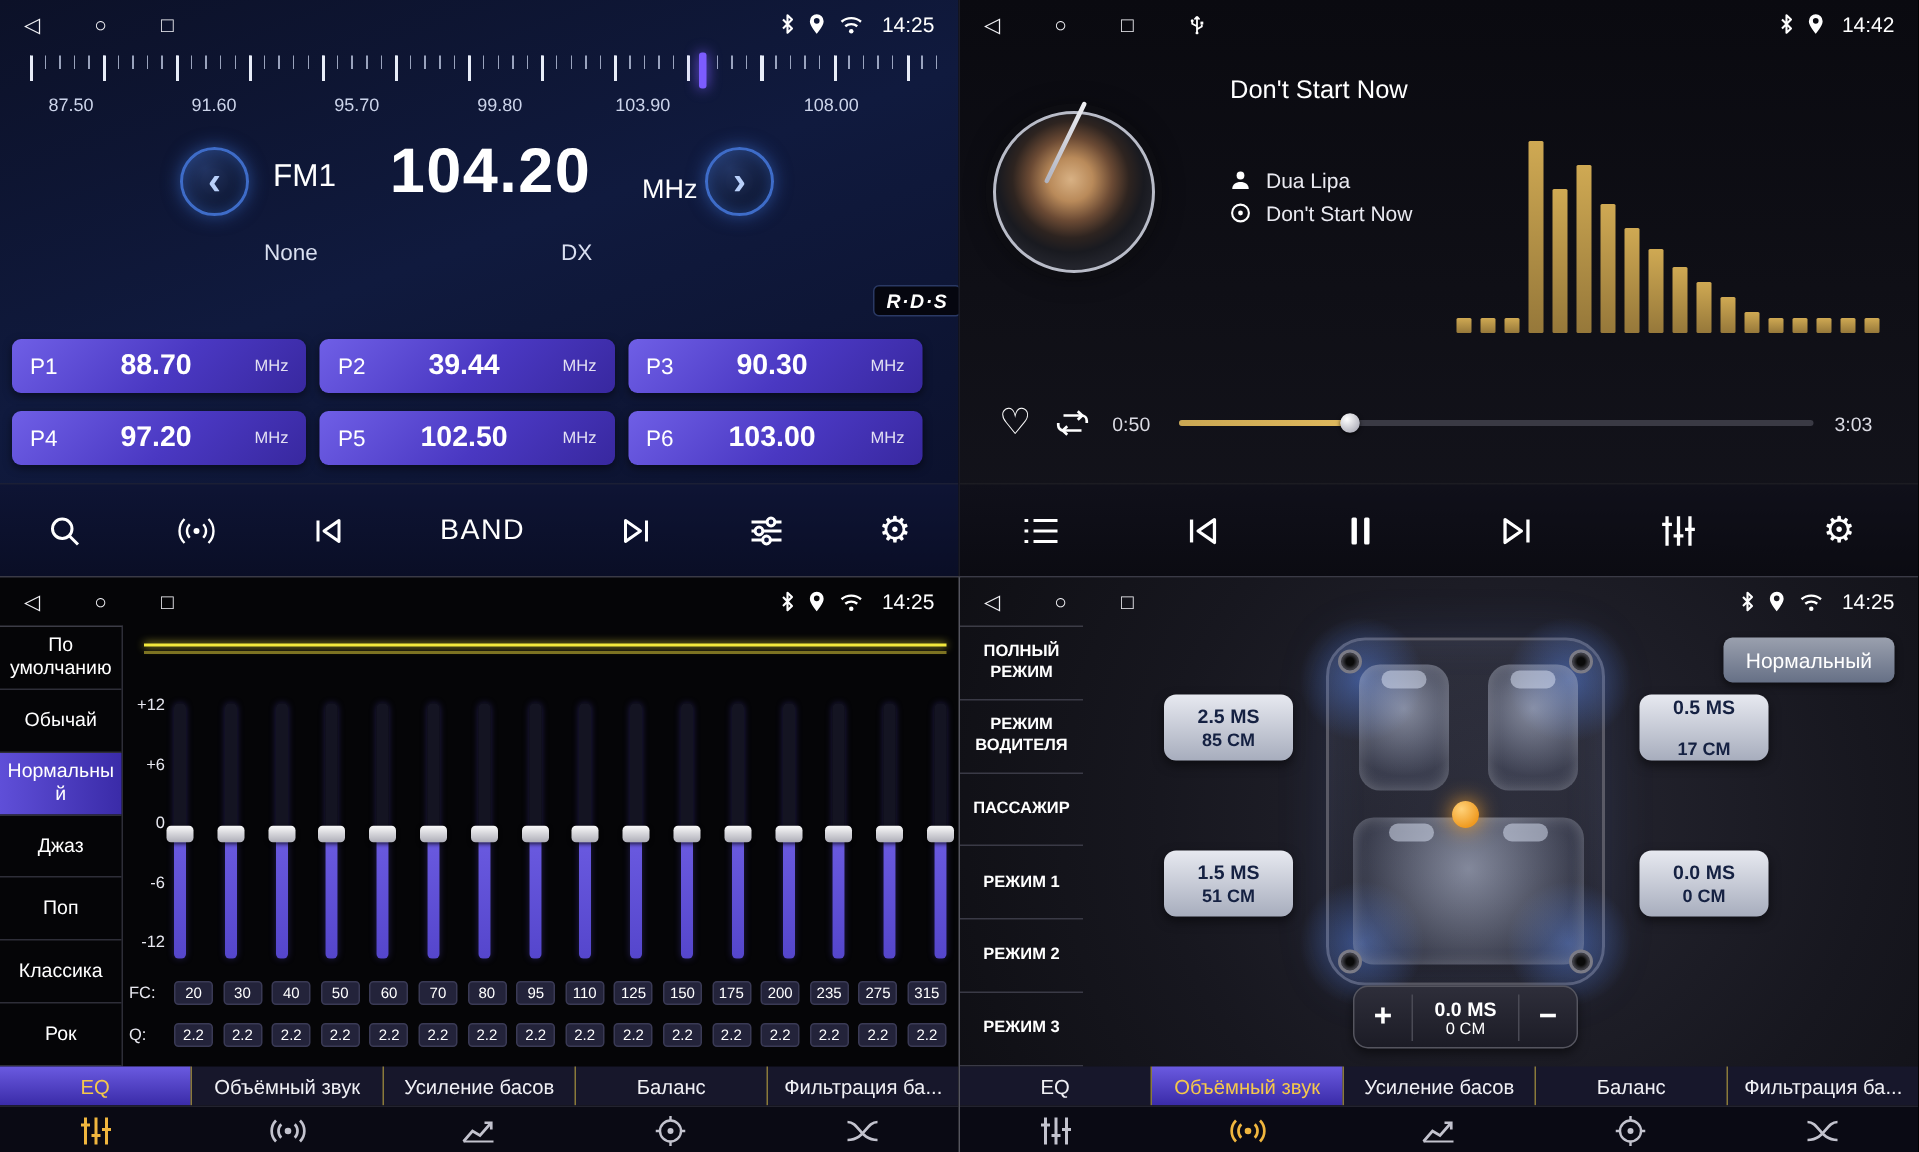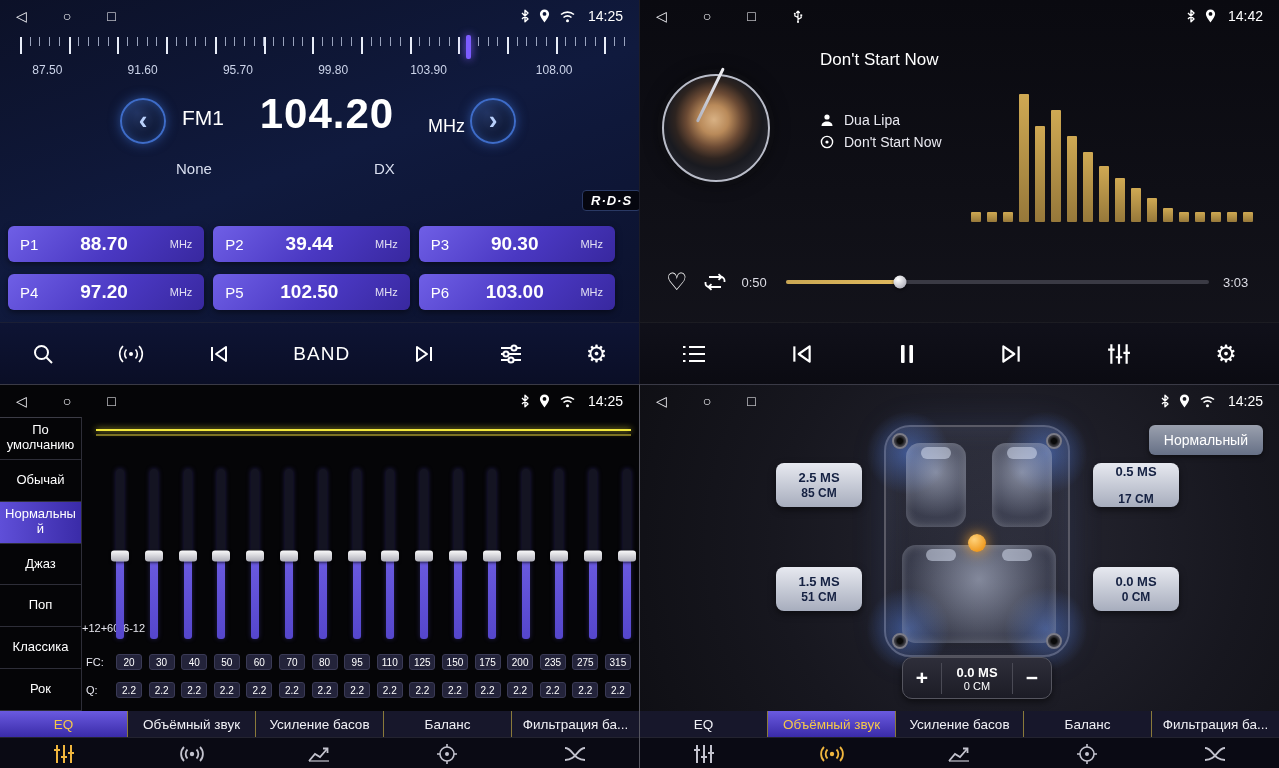--- a/index.html
+++ b/index.html
@@ -93,21 +93,21 @@
 
   
   .eq-sidebar{position:absolute;left:0;top:32px;width:82px;height:294px;display:flex;flex-direction:column;
     border-right:1px solid #2e2e38;border-top:1px solid #3c3c46;}
   .eq-preset{flex:1;display:flex;align-items:center;justify-content:center;text-align:center;color:#fff;font-size:13px;
     border-bottom:1px solid #2e2e38;padding:2px 4px;word-break:break-word;line-height:1.15;cursor:pointer;}
   .eq-preset.selected{background:linear-gradient(90deg,#5f4fd8,#3a2ba8);}
   .eq-curve{position:absolute;left:96px;right:8px;top:44px;}
   .curve-a{height:2px;background:#f2e83c;box-shadow:0 0 6px #f2e83c;}
   .curve-b{height:2px;background:#7d7322;margin-top:3px;}
-  .db-labels{position:absolute;left:82px;top:79px;width:28px;height:170px;display:flex;flex-direction:row;
+  .db-labels{position:absolute;left:82px;top:79px;width:28px;height:170px;display:flex;flex-direction:column;
     justify-content:space-between;align-items:flex-end;font-size:11px;color:#e8e8f0;}
   .eq-sliders{position:absolute;left:116px;right:8px;top:84px;height:170px;display:flex;justify-content:space-between;}
   .slider{width:8px;height:100%;border-radius:3px;position:relative;cursor:pointer;
     background:linear-gradient(180deg,#141422 0%,#141422 49%,#6a5ae0 53%,#5546cc 100%);
     box-shadow:0 0 5px rgba(90,74,208,.35);}
   .handle{position:absolute;left:50%;top:51%;transform:translate(-50%,-50%);width:18px;height:11px;border-radius:3px;
     background:linear-gradient(180deg,#fafafa,#aeaeb8);box-shadow:0 1px 3px rgba(0,0,0,.8);cursor:grab;}
   .fc-row,.q-row{position:absolute;left:86px;right:8px;height:18px;display:flex;align-items:center;}
   .fc-row{top:268px;}
   .q-row{top:296px;}
@@ -619,20 +619,28 @@
             <svg width="17" height="13" viewBox="0 0 17 13" fill="none" stroke="#fff" stroke-width="1.6">
               <path d="M2 4.5a10 10 0 0 1 13 0"></path>
               <path d="M4.5 7.5a6.3 6.3 0 0 1 8 0"></path>
               <circle cx="8.5" cy="10.8" r="1.5" fill="#fff" stroke="none"></circle>
             </svg>
           </span>
         <span class="sb-time">14:25</span>
       </div>
     </div>
 
+    <div class="sf-menu" id="sf-modes">
+        <div class="sf-mode">ПОЛНЫЙ РЕЖИМ</div>
+        <div class="sf-mode">РЕЖИМ ВОДИТЕЛЯ</div>
+        <div class="sf-mode">ПАССАЖИР</div>
+        <div class="sf-mode">РЕЖИМ 1</div>
+        <div class="sf-mode">РЕЖИМ 2</div>
+        <div class="sf-mode">РЕЖИМ 3</div>
+      </div>
     <div class="sf-badge">Нормальный</div>
 
     <div class="sf-car">
       <div class="glow" style="left:-20px;top:-16px;"></div>
       <div class="glow" style="right:-20px;top:-16px;"></div>
       <div class="glow" style="left:-20px;bottom:-16px;"></div>
       <div class="glow" style="right:-20px;bottom:-16px;"></div>
       <div class="seat" style="left:20px;top:16px;width:60px;height:84px;">
           <div class="headrest" style="left:15px;"></div>
         </div>

